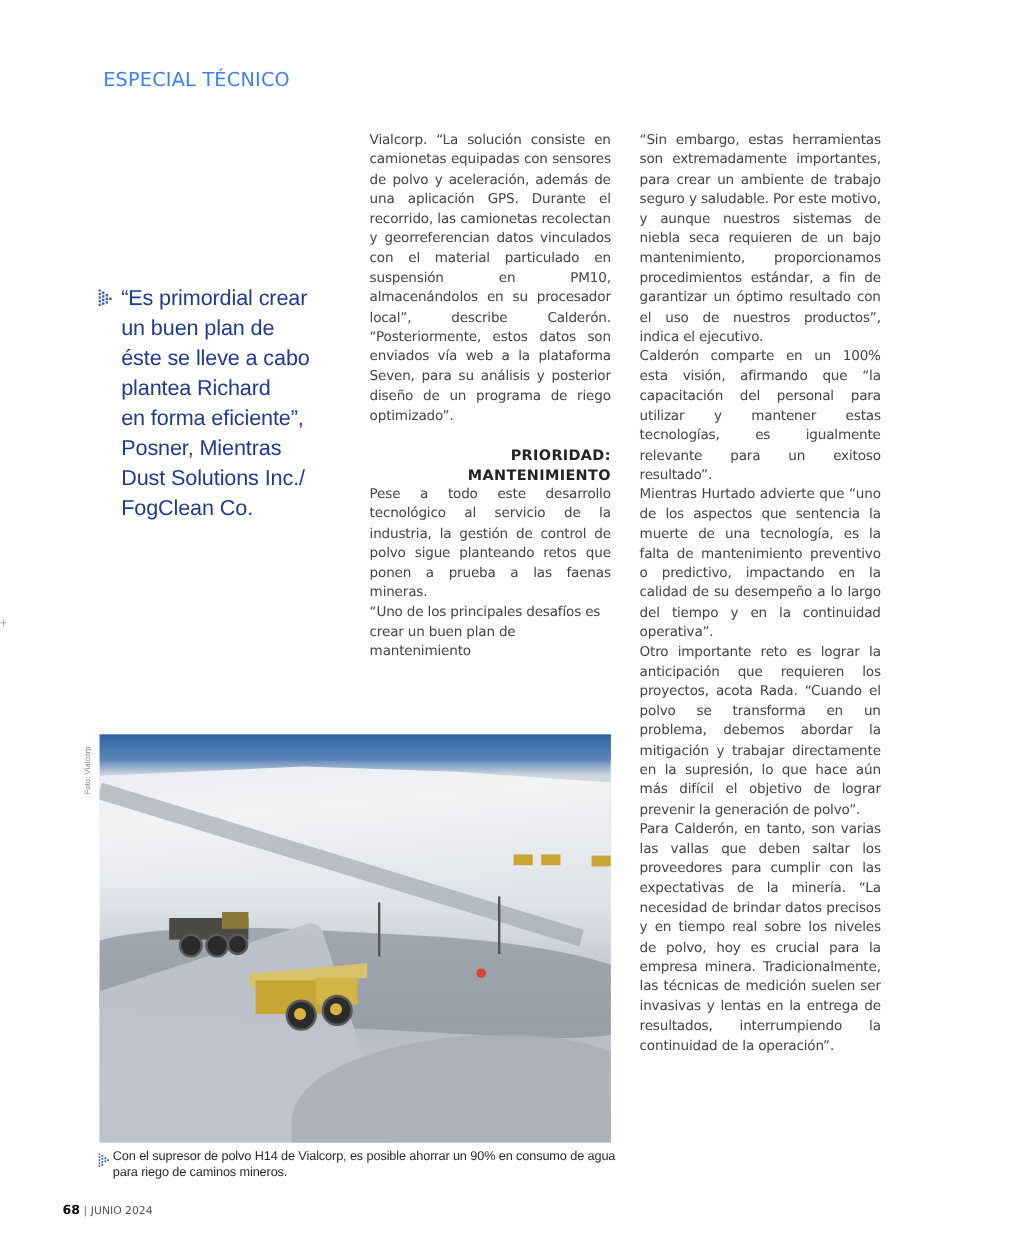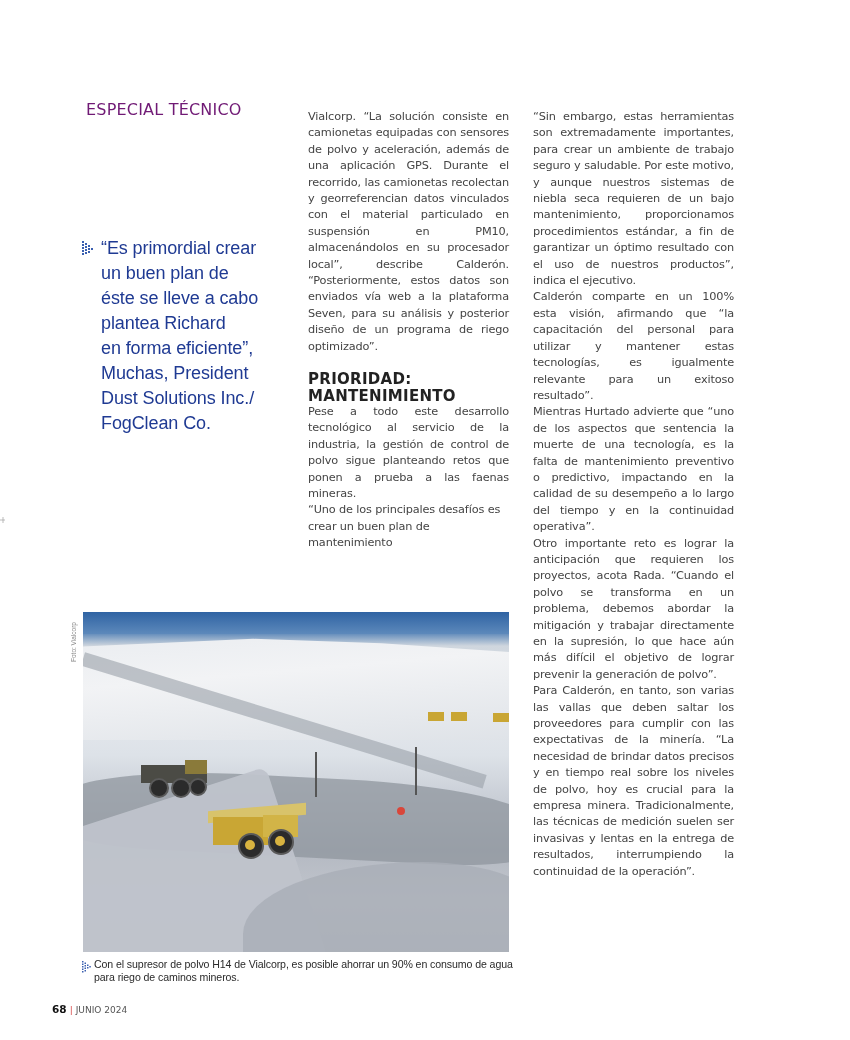--- a/index.html
+++ b/index.html
@@ -2,22 +2,22 @@
 <html><head>
 <meta charset="utf-8">
 <style>
   html, body { margin: 0; padding: 0; }
   body {
     width: 850px; height: 1040px; background: #ffffff; position: relative; overflow: hidden;
     font-family: "Liberation Sans", sans-serif; color: #333;
   }
   .section-label {
     position: absolute; left: 86px; top: 57px;
-    font-size: 16px; letter-spacing: 0.2px; color: #701a75;
-    font-family: "DejaVu Sans", sans-serif; font-weight: normal; margin-top: 43px;
+    font-size: 16px; letter-spacing: 0.2px; color: #3b82f6;
+    font-family: "DejaVu Sans", sans-serif; font-weight: normal;
   }
   .pull-quote {
     position: absolute; left: 82px; top: 236px; width: 180px;
     display: flex; align-items: flex-start;
   }
   .bullet-icon {
     flex: 0 0 auto; width: 14px; height: 16px; margin-top: 5px; margin-right: 5px; position: relative;
   }
   .bullet-icon svg { display: block; }
   .pull-quote-text {
@@ -25,22 +25,22 @@
     color: #1f3a93; letter-spacing: -0.1px;
   }
   .pull-quote-text .line { display: block; white-space: nowrap; }
   .col {
     position: absolute; width: 201px;
     font-family: "DejaVu Sans", sans-serif; font-size: 11.3px; line-height: 16.4px;
     color: #444; text-align: justify; letter-spacing: -0.15px;
   }
   .col p { margin: 0; }
   .col .subhead {
-    font-family: "DejaVu Sans", sans-serif; font-weight: bold; color: #222; font-size: 15px;
-    margin-top: 16px; letter-spacing: 0.3px; text-align: left;
+    font-family: "DejaVu Sans", sans-serif; font-weight: bold; color: #222; font-size: 12px;
+    margin-top: 16px; letter-spacing: 0.3px; text-align: right;
   }
   #col-mid { left: 308px; top: 109px; }
   #col-right { left: 533px; top: 109px; }
   .photo {
     position: absolute; left: 83px; top: 612px; width: 426px; height: 340px; overflow: hidden;
     background: linear-gradient(180deg, #3c6ea8 0%, #5a86b8 6%, #cfd6de 10%, #e6e9ee 28%, #dde2e8 42%, #c9ced6 55%, #b4b9c2 70%, #c2c6cd 85%, #b8bcc4 100%);
   }
   .photo .sky { position: absolute; left: 0; top: 0; width: 100%; height: 22px; background: linear-gradient(180deg, #2f63a3, #5d89bb); }
   .photo .ridge { position: absolute; left: 0; top: 18px; width: 100%; height: 110px;
     background: linear-gradient(175deg, #e9ecf0 0%, #f2f3f5 40%, #dfe3e8 100%); clip-path: polygon(0 15%, 40% 8%, 70% 12%, 100% 20%, 100% 100%, 0 100%); }
@@ -95,21 +95,21 @@
         <rect x="9" y="7" width="2" height="2"></rect>
       </g>
     </svg>
   </span>
   <div class="pull-quote-text">
     <span class="line">“Es primordial crear</span>
     <span class="line">un buen plan de</span>
     <span class="line">éste se lleve a cabo</span>
     <span class="line">plantea Richard</span>
     <span class="line">en forma eficiente”,</span>
-    <span class="line">Muchas, President</span>
+    <span class="line">Posner, Mientras</span>
     <span class="line">Dust Solutions Inc./</span>
     <span class="line">FogClean Co.</span>
   </div>
 </div>
 
 <div class="col" id="col-mid">
   <p>Vialcorp. “La solución consiste en camionetas equipadas con sensores de polvo y aceleración, además de una aplicación GPS. Durante el recorrido, las camionetas recolectan y georreferencian datos vinculados con el material particulado en suspensión en PM10, almacenándolos en su procesador local”, describe Calderón. “Posteriormente, estos datos son enviados vía web a la plataforma Seven, para su análisis y posterior diseño de un programa de riego optimizado”.</p>
   <p class="subhead">PRIORIDAD: MANTENIMIENTO</p>
   <p>Pese a todo este desarrollo tecnológico al servicio de la industria, la gestión de control de polvo sigue planteando retos que ponen a prueba a las faenas mineras.</p>
   <p style="text-align:left;">“Uno de los principales desafíos es crear un buen plan de mantenimiento</p>

